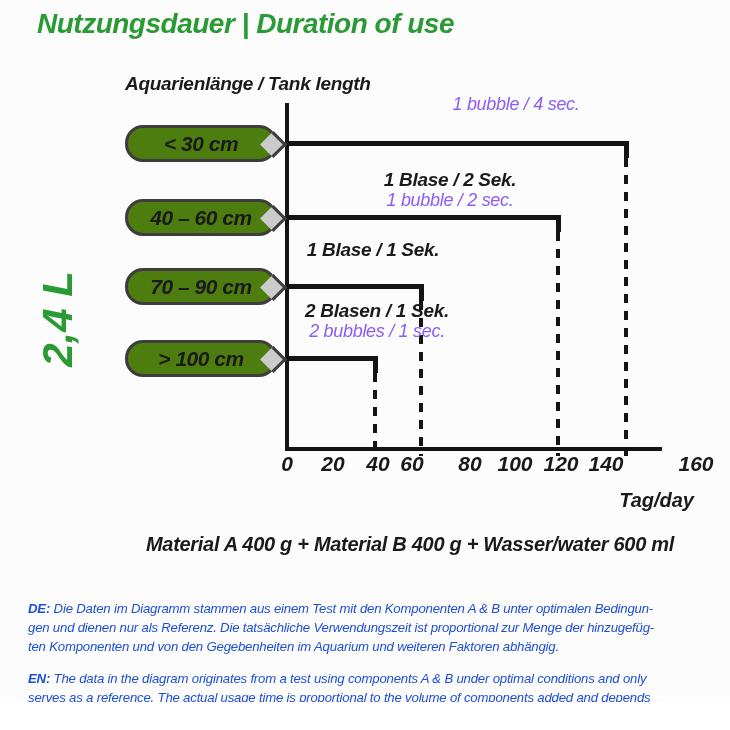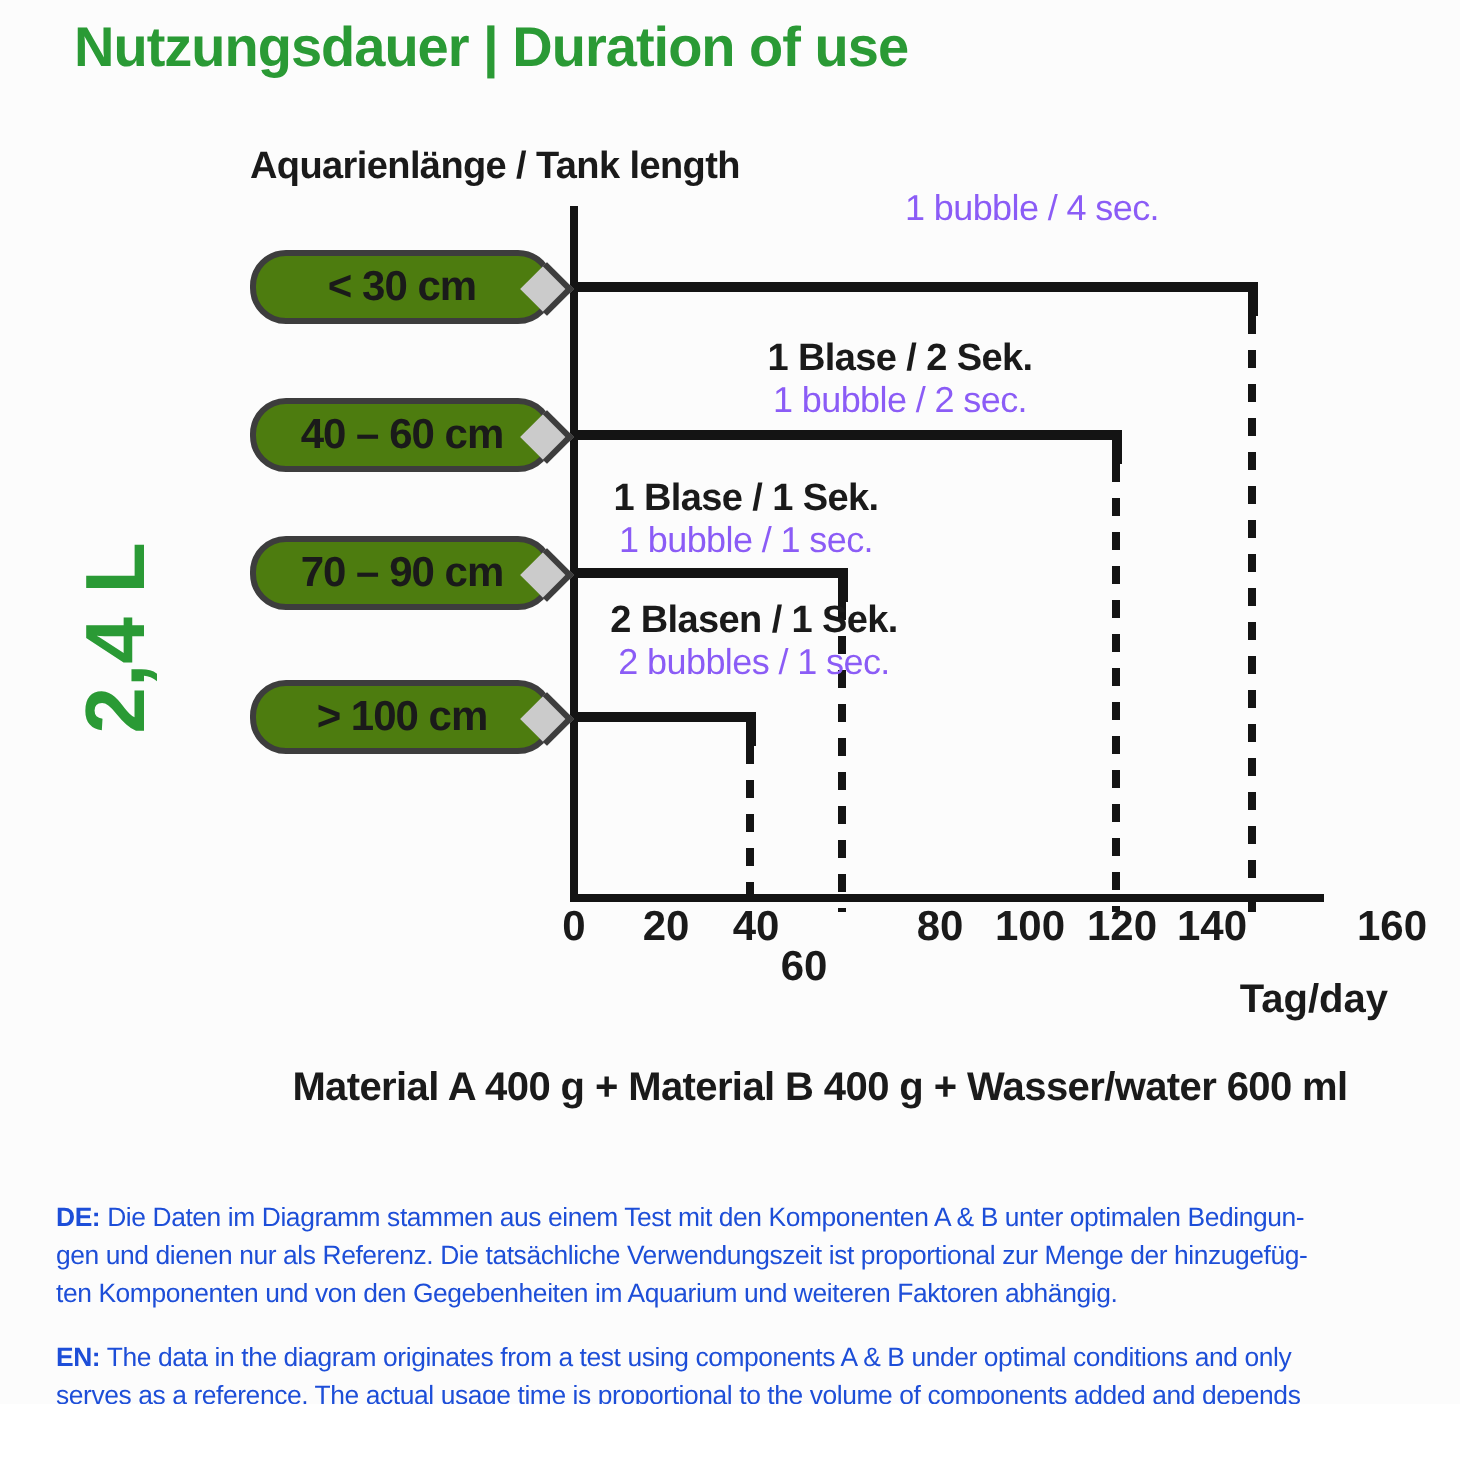--- a/index.html
+++ b/index.html
@@ -1,18 +1,18 @@
 <!DOCTYPE html>
 <html><head>
 <meta charset="utf-8">
 <style>
   html,body{margin:0;padding:0;background:#ffffff;}
   .page{
     position:relative;width:730px;height:702px;background:#fcfcfc;overflow:hidden;
-    font-family:"Liberation Sans","DejaVu Sans",sans-serif;color:#1a1a1a;
+    font-family:"Liberation Sans","DejaVu Sans",sans-serif;color:#1a1a1a;font-style:italic;
   }
   .page-title{
     position:absolute;left:37px;top:8px;font-size:28px;font-weight:bold;
     letter-spacing:-0.5px;white-space:nowrap;
   }
   .chart-title{
     position:absolute;left:125px;top:73px;font-size:19px;font-weight:bold;
     letter-spacing:-0.3px;white-space:nowrap;
   }
   .volume-label{
@@ -113,39 +113,38 @@
       </div>
       <div class="bar" style="left: 287px; top: 284px; width: 137px;"></div>
       <div class="bar-endcap" style="left: 419px; top: 284px; height: 17px;"></div>
       <div class="drop-dash" style="left: 419px; top: 301px; height: 155px;"></div>
       <div class="pill" style="top: 268px;">
         <div class="pill-arrow"></div>
         <span class="pill-text">70 – 90 cm</span>
       </div>
       <div class="rate-label" style="left: 373px; top: 239px;">
         <div class="rate-de">1 Blase / 1 Sek.</div>
-        <div class="rate-en">1 bubble / 1 sec.</div>
       </div>
       <div class="bar" style="left: 287px; top: 356px; width: 91px;"></div>
       <div class="bar-endcap" style="left: 373px; top: 356px; height: 17px;"></div>
       <div class="drop-dash" style="left: 373px; top: 373px; height: 83px;"></div>
       <div class="pill" style="top: 340px;">
         <div class="pill-arrow"></div>
         <span class="pill-text">&gt; 100 cm</span>
       </div>
       <div class="rate-label" style="left: 377px; top: 300px;">
         <div class="rate-de">2 Blasen / 1 Sek.</div>
         <div class="rate-en">2 bubbles / 1 sec.</div>
       </div>
     </div>
   <div id="x-ticks">
       <span class="x-tick" style="left: 287px;">0</span>
       <span class="x-tick" style="left: 333px;">20</span>
       <span class="x-tick" style="left: 378px;">40</span>
-      <span class="x-tick" style="left: 402px; margin-top: 20px;">60</span>
+      <span class="x-tick" style="left: 412px;">60</span>
       <span class="x-tick" style="left: 470px;">80</span>
       <span class="x-tick" style="left: 515px;">100</span>
       <span class="x-tick" style="left: 561px;">120</span>
       <span class="x-tick" style="left: 606px;">140</span>
       <span class="x-tick" style="left: 652px; margin-left: 44px;">160</span>
     </div>
 
   <div class="x-unit">Tag/day</div>
 
   <div class="material-line">Material A 400 g + Material B 400 g + Wasser/water 600 ml</div>

